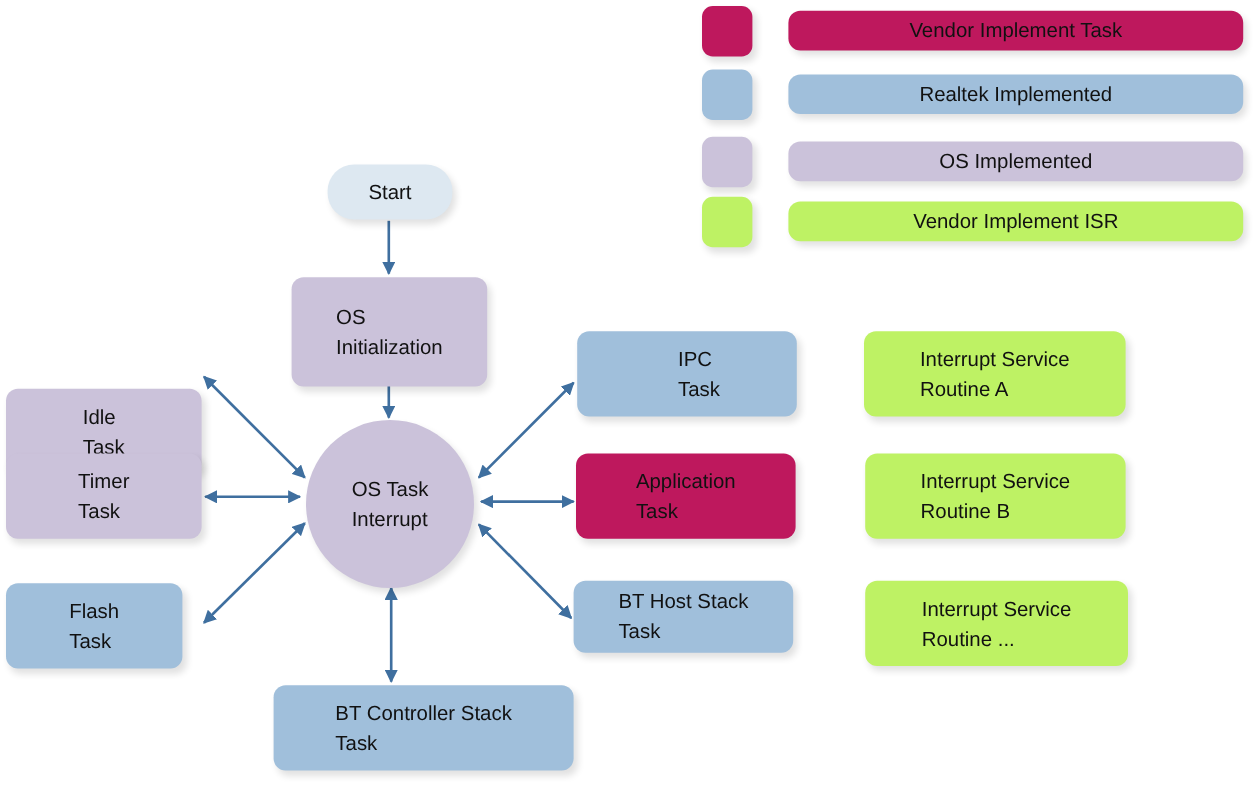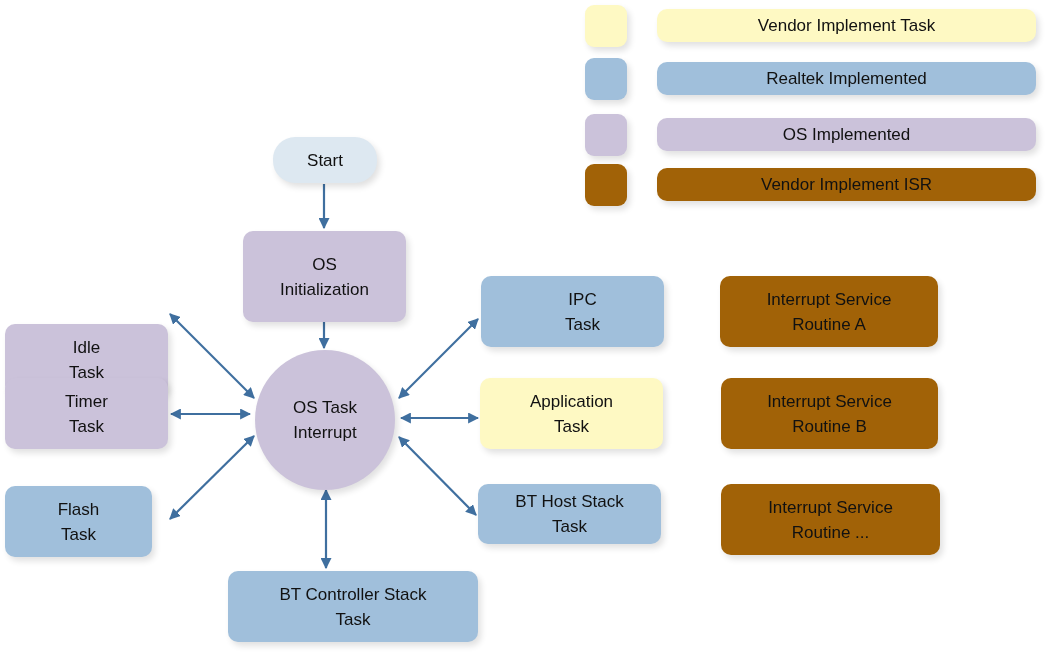--- a/index.html
+++ b/index.html
@@ -1,24 +1,24 @@
 <!DOCTYPE html>
 <html><head>
 <meta charset="utf-8">
 <style>
   html, body { margin:0; padding:0; background:#ffffff; }
   body { width:1049px; height:655px; position:relative; overflow:hidden;
          font-family:"Liberation Sans", sans-serif; color:#111; }
   .node { position:absolute; display:flex; align-items:center; justify-content:center;
-          text-align:center; font-size:17px; line-height:25px; border-radius:10px;
+          text-align:left; font-size:17px; line-height:25px; border-radius:10px;
           box-shadow:3px 4px 6px rgba(0,0,0,0.12); white-space:pre-line; box-sizing:border-box; }
-  .vendor { background:#fef9c3; }
+  .vendor { background:#be185d; }
   .realtek { background:#a0bfdb; }
   .os { background:#cbc2da; }
-  .isr { background:#a16207; }
+  .isr { background:#bef264; }
   .start { background:#dde8f1; border-radius:22px; }
   .circle { border-radius:50%; }
   .swatch { position:absolute; width:42px; height:42px; border-radius:9px;
             box-shadow:3px 4px 6px rgba(0,0,0,0.12); }
   .legend-bar { position:absolute; height:33px; border-radius:10px; display:flex;
                 align-items:center; justify-content:center; font-size:17px;
                 box-shadow:3px 4px 6px rgba(0,0,0,0.12); }
   svg.arrows { position:absolute; left:0; top:0; }
 </style>
 </head>

